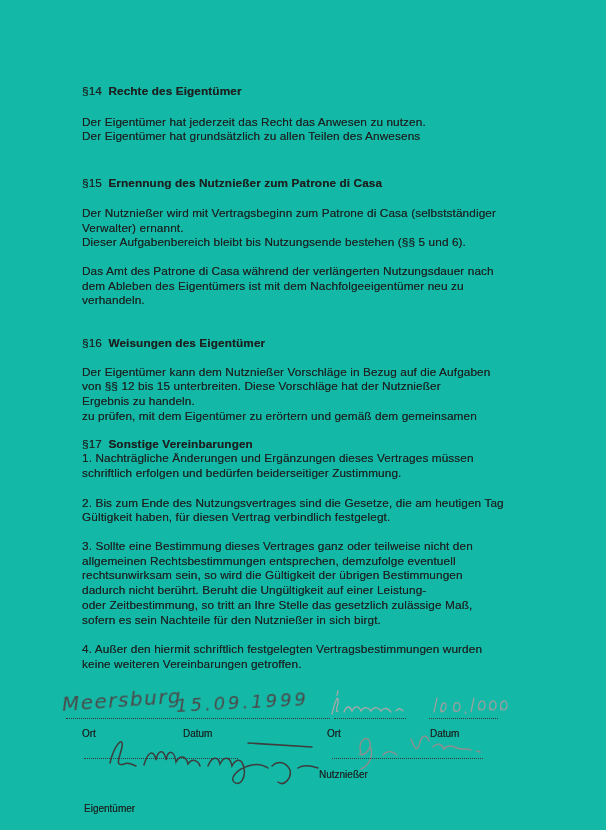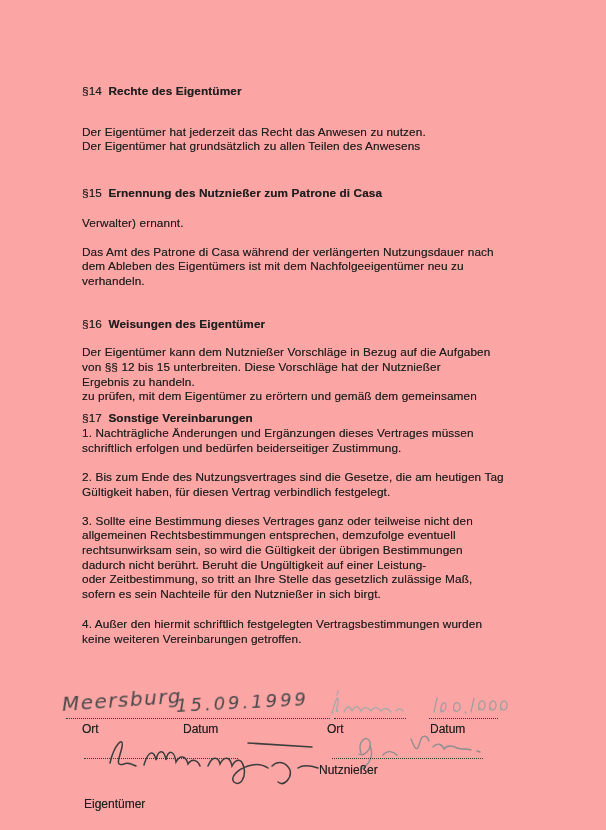--- a/index.html
+++ b/index.html
@@ -1,20 +1,20 @@
 <!DOCTYPE html>
 <html><head>
 <meta charset="utf-8">
 <style>
   html, body { margin: 0; padding: 0; background: #ffffff; }
   .page {
     position: relative;
     width: 606px;
     height: 830px;
-    background: #fca5a5;
+    background: #14b8a6;
     overflow: hidden;
     font-family: "Liberation Sans", sans-serif;
     color: #1f1f1f;
   }
   .content {
     position: absolute;
     left: 82px;
     top: 84px;
     width: 476px;
     font-size: 11.8px;
@@ -36,21 +36,21 @@
     filter: blur(0.2px);
   }
   .hand-place  { left: 62px;  top: 692px; font-size: 20px; letter-spacing: 1.5px; transform: rotate(-4deg); }
   .hand-date1  { left: 176px; top: 695px; font-size: 18px; letter-spacing: 3px;  transform: rotate(-3deg); }
   .dotline { position: absolute; height: 0; border-bottom: 1.5px dotted #3a3a3a; }
   .dl-1 { left: 66px;  top: 718px; width: 264px; }
   .dl-2 { left: 334px; top: 718px; width: 72px;  }
   .dl-3 { left: 429px; top: 718px; width: 69px;  }
   .dl-4 { left: 84px;  top: 758px; width: 154px; }
   .dl-5 { left: 332px; top: 758px; width: 151px; }
-  .sig-label { position: absolute; font-size: 12px; color: #1f1f1f; text-shadow: 0 0 0.35px rgba(0,0,0,0.5); }
+  .sig-label { position: absolute; font-size: 10px; color: #1f1f1f; text-shadow: 0 0 0.35px rgba(0,0,0,0.5); margin-top: 6px; }
   .lbl-ort1   { left: 82px;  top: 722px; }
   .lbl-datum1 { left: 183px; top: 722px; }
   .lbl-ort2   { left: 327px; top: 722px; }
   .lbl-datum2 { left: 430px; top: 722px; }
   .lbl-eig    { left: 84px;  top: 797px; }
   .lbl-nutz   { left: 319px; top: 763px; }
   .scrawl { position: absolute; }
   .scrawl svg { display: block; }
   .sc-place2 { left: 323px; top: 688px; }
   .sc-date2  { left: 427px; top: 689px; }
@@ -62,53 +62,55 @@
 
 <div class="page">
 
   <div class="content">
 
     <div class="heading">
       <span class="num">§14</span>
       <span>Rechte des Eigentümer</span>
     </div>
 
-    <div class="para" style="margin-top:26px">
+    <div class="para" style="margin-top:16px">
       <div class="line">Der Eigentümer hat jederzeit das Recht das Anwesen zu nutzen.</div>
       <div class="line">Der Eigentümer hat grundsätzlich zu allen Teilen des Anwesens</div>
     </div>
 
     <div class="heading" style="margin-top:32px">
       <span class="num">§15</span>
       <span>Ernennung des Nutznießer zum Patrone di Casa</span>
     </div>
 
     <div class="para" style="margin-top:15px">
+      <div class="line">Der Nutznießer wird mit Vertragsbeginn zum Patrone di Casa (selbstständiger</div>
       <div class="line">Verwalter) ernannt.</div>
+      <div class="line">Dieser Aufgabenbereich bleibt bis Nutzungsende bestehen (§§ 5 und 6).</div>
     </div>
 
     <div class="para" style="margin-top:14px">
       <div class="line">Das Amt des Patrone di Casa während der verlängerten Nutzungsdauer nach</div>
       <div class="line">dem Ableben des Eigentümers ist mit dem Nachfolgeeigentümer neu zu</div>
       <div class="line">verhandeln.</div>
     </div>
 
     <div class="heading" style="margin-top:28px">
       <span class="num">§16</span>
       <span>Weisungen des Eigentümer</span>
     </div>
 
     <div class="para" style="margin-top:14px">
       <div class="line">Der Eigentümer kann dem Nutznießer Vorschläge in Bezug auf die Aufgaben</div>
       <div class="line">von §§ 12 bis 15 unterbreiten. Diese Vorschläge hat der Nutznießer</div>
       <div class="line">Ergebnis zu handeln.</div>
       <div class="line">zu prüfen, mit dem Eigentümer zu erörtern und gemäß dem gemeinsamen</div>
     </div>
 
-    <div class="heading" style="margin-top:7px">
+    <div class="heading" style="margin-top:13px">
       <span class="num">§17</span>
       <span>Sonstige Vereinbarungen</span>
     </div>
 
     <div class="para" style="margin-top:0">
       <div class="line">1. Nachträgliche Änderungen und Ergänzungen dieses Vertrages müssen</div>
       <div class="line">schriftlich erfolgen und bedürfen beiderseitiger Zustimmung.</div>
     </div>
 
     <div class="para" style="margin-top:15px">

